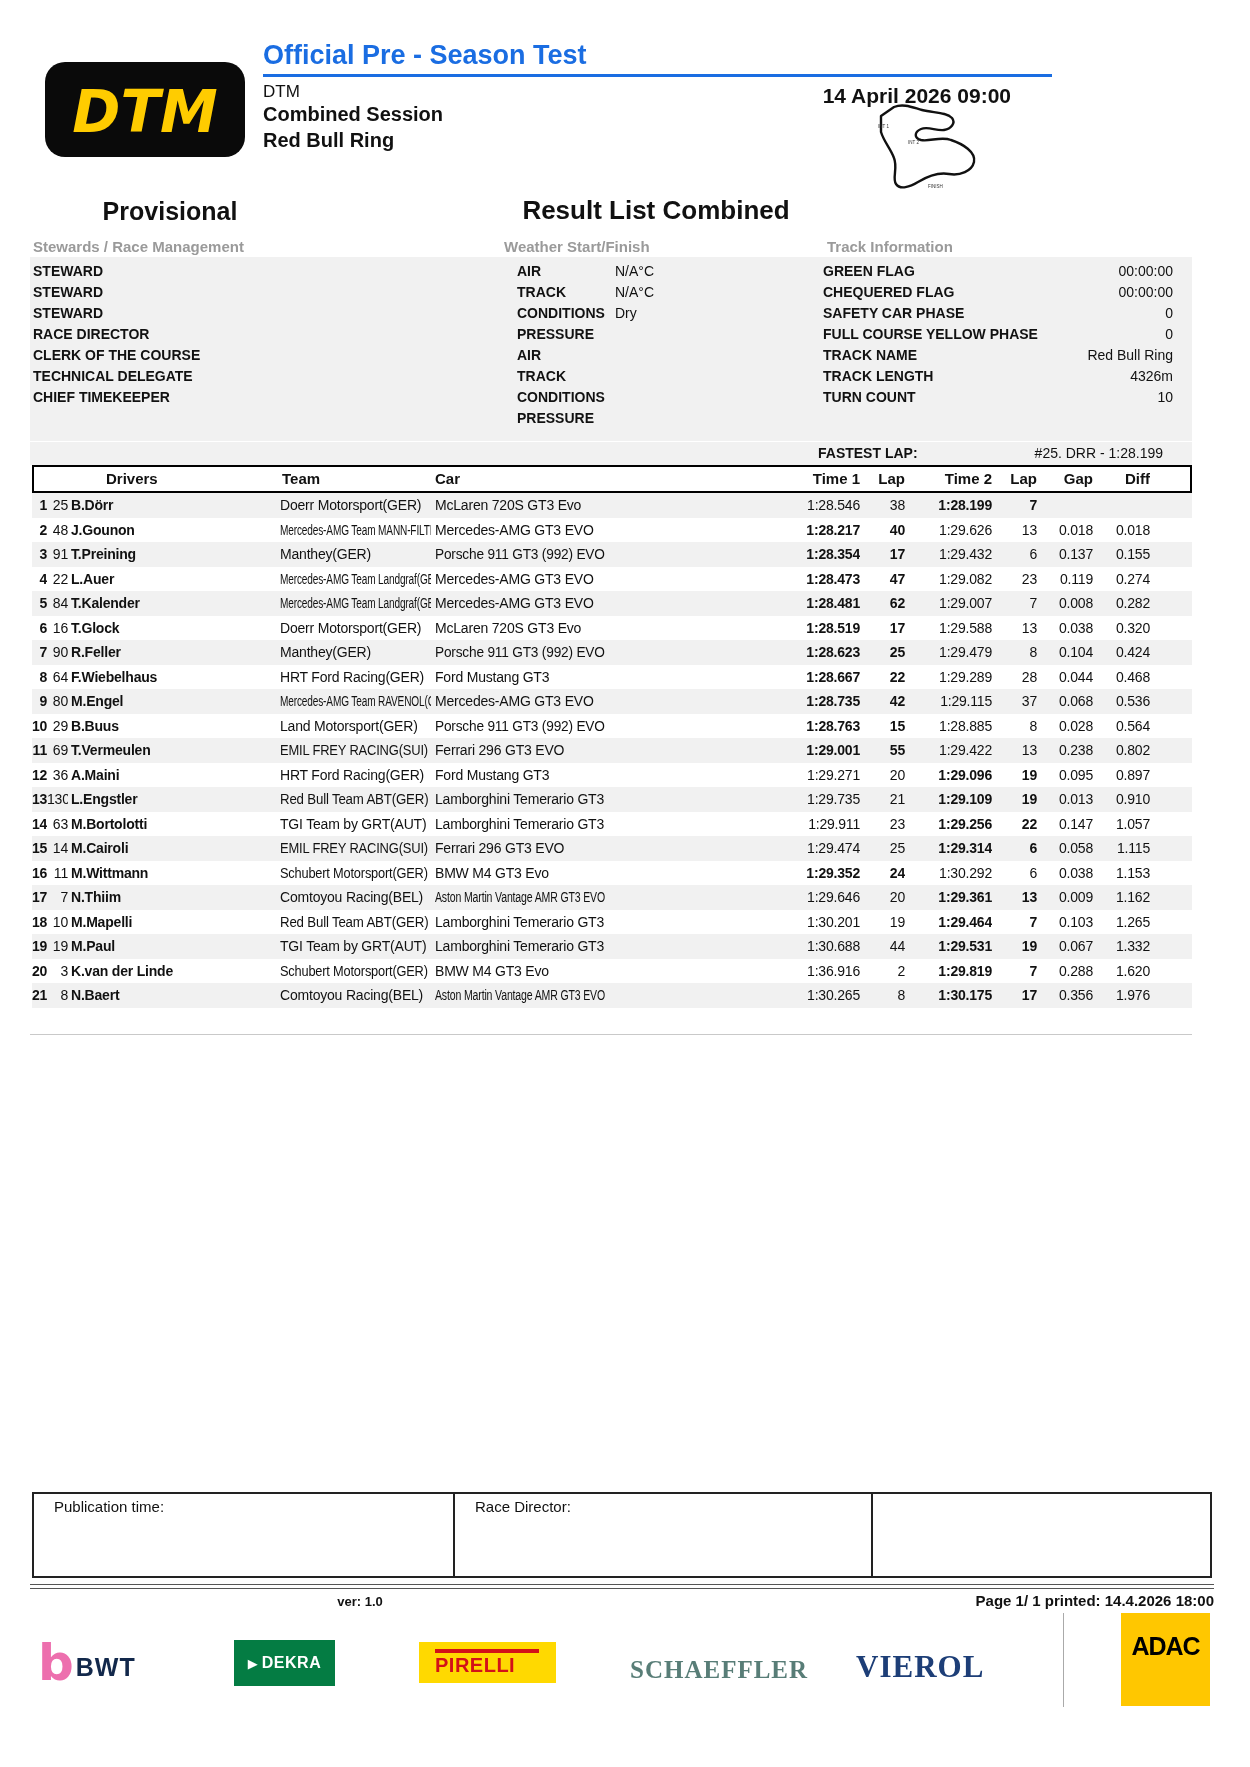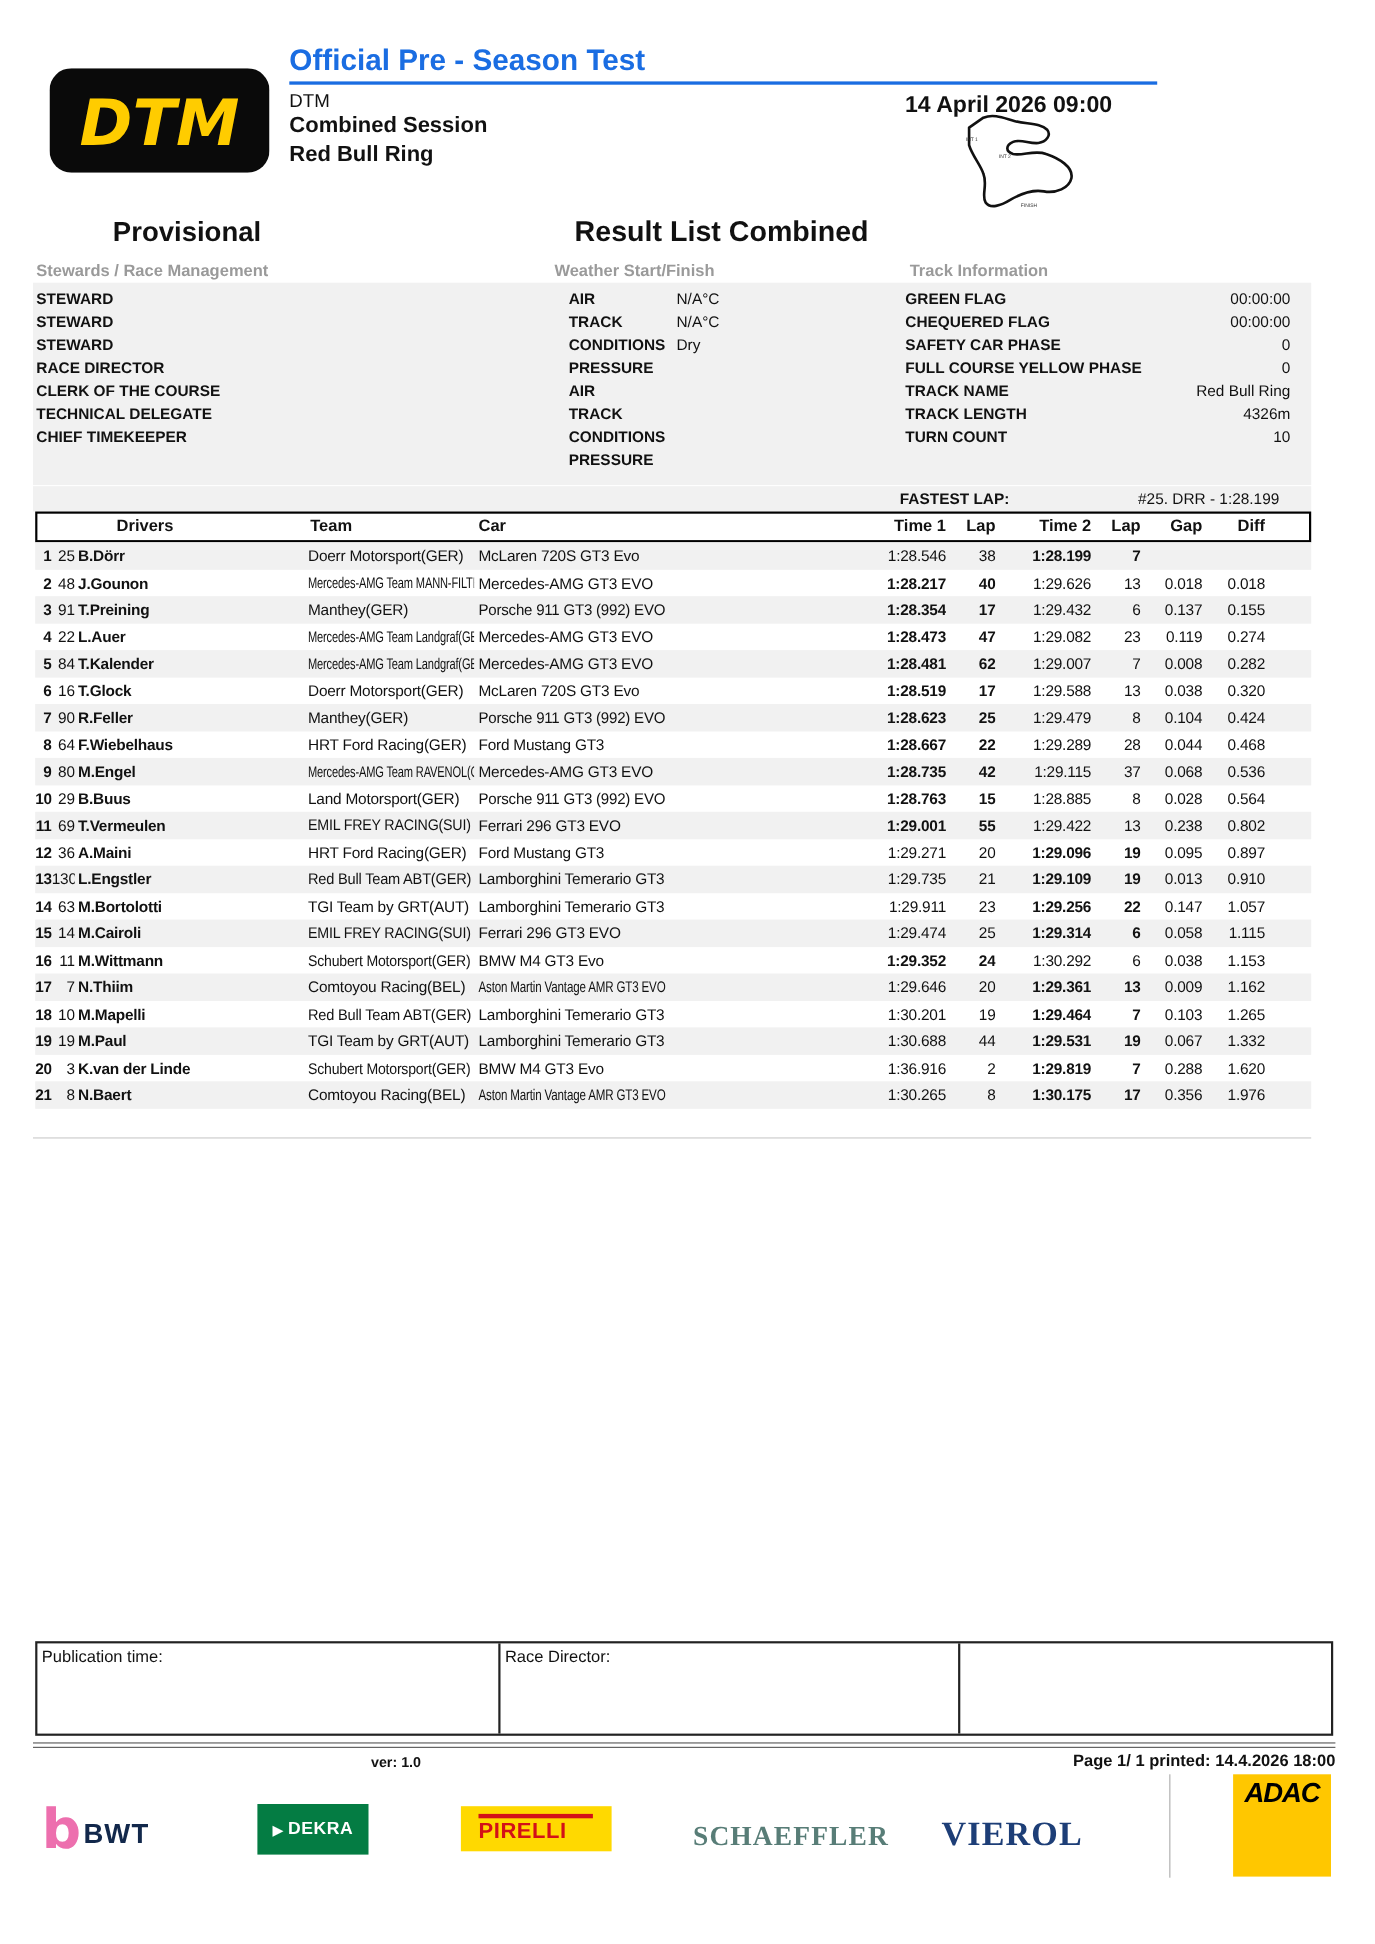--- a/index.html
+++ b/index.html
@@ -52,21 +52,21 @@
   .c-car{padding-left:4px;}
   .hd-drivers{padding-left:38px;}
   .hd-team{padding-left:4px;}
   .hd-car{padding-left:4px;}
   .b{font-weight:bold;}
   .fit{display:inline-block;white-space:nowrap;transform-origin:left center;}
   .table-bottom{position:absolute;left:30px;top:1034px;width:1162px;height:1px;background:#c9c9c9;}
 
   
   .signoff{position:absolute;left:32px;top:1492px;width:1180px;height:86px;border:2px solid #222;box-sizing:border-box;display:flex;}
-  .so-cell{box-sizing:border-box;padding:4px 4px;font-size:15px;}
+  .so-cell{box-sizing:border-box;padding:4px 20px;font-size:15px;}
   .so-1{width:421px;border-right:2px solid #222;}
   .so-2{width:418px;border-right:2px solid #222;}
   .so-3{flex:1;}
   .rule2{position:absolute;left:30px;top:1584px;width:1184px;height:3px;border-top:1px solid #555;border-bottom:1px solid #555;}
   .ver{position:absolute;left:300px;top:1594px;width:120px;text-align:center;font-size:13px;font-weight:bold;}
   .pageline{position:absolute;left:800px;top:1592px;width:414px;text-align:right;font-size:15px;font-weight:bold;}
 
   
   .bwt{position:absolute;left:38px;top:1638px;display:flex;align-items:center;}
   .bwt-b{font-size:50px;font-weight:bold;color:var(--bwt-pink,#ed6fae);line-height:50px;font-family:"DejaVu Sans",sans-serif;}
@@ -74,21 +74,21 @@
   .dekra{position:absolute;left:234px;top:1640px;width:101px;height:46px;background:var(--dekra-green,#047c43);color:#fff;display:flex;align-items:center;justify-content:center;gap:4px;}
   .dekra-arrow{font-size:13px;line-height:13px;}
   .dekra-txt{font-size:16px;font-weight:800;letter-spacing:0.5px;}
   .pirelli{position:absolute;left:419px;top:1642px;width:137px;height:41px;background:var(--pirelli-yellow,#ffd900);}
   .pirelli-bar{margin:7px 0 0 16px;width:104px;height:4px;background:var(--pirelli-red,#d31118);}
   .pirelli-txt{margin:1px 0 0 16px;font-size:20px;font-weight:bold;color:var(--pirelli-red,#d31118);letter-spacing:0.5px;}
   .schaeffler{position:absolute;left:630px;top:1656px;font-family:"Liberation Serif","DejaVu Serif",serif;font-size:25px;font-weight:bold;color:var(--schaeffler-teal,#587d77);letter-spacing:1px;}
   .vierol{position:absolute;left:856px;top:1649px;font-family:"Liberation Serif","DejaVu Serif",serif;font-size:31px;font-weight:bold;color:var(--vierol-navy,#1d3e77);letter-spacing:1px;}
   .sep-line{position:absolute;left:1063px;top:1613px;width:1px;height:94px;background:#aaa;}
   .adac{position:absolute;left:1121px;top:1613px;width:89px;height:93px;background:var(--adac-yellow,#ffc700);text-align:center;}
-  .adac-txt{font-size:25px;font-weight:800;font-style:italic;color:#000;margin-top:3px;letter-spacing:-1px;}
+  .adac-txt{font-size:25px;font-weight:800;color:#000;margin-top:19px;letter-spacing:-1px;}
 </style>
 </head>
 <body style="--accent-blue: #1a6de2; --dtm-yellow: #ffcc00; --stripe: #f1f1f1; --bwt-pink: #ed6fae; --bwt-navy: #12284b; --dekra-green: #047c43; --pirelli-yellow: #ffd900; --pirelli-red: #d31118; --schaeffler-teal: #587d77; --vierol-navy: #1d3e77; --adac-yellow: #ffc700;">
 
 <div id="page">
 
   <svg class="abs" style="left:45px;top:62px;" width="200" height="95" viewBox="0 0 200 95">
     <rect x="0" y="0" width="200" height="95" rx="20" fill="#0a0a0a"></rect>
     <text x="100" y="70" text-anchor="middle" font-family="DejaVu Sans, sans-serif" font-size="58" font-weight="bold" font-style="italic" fill="#ffcc00">DTM</text>
   </svg>

